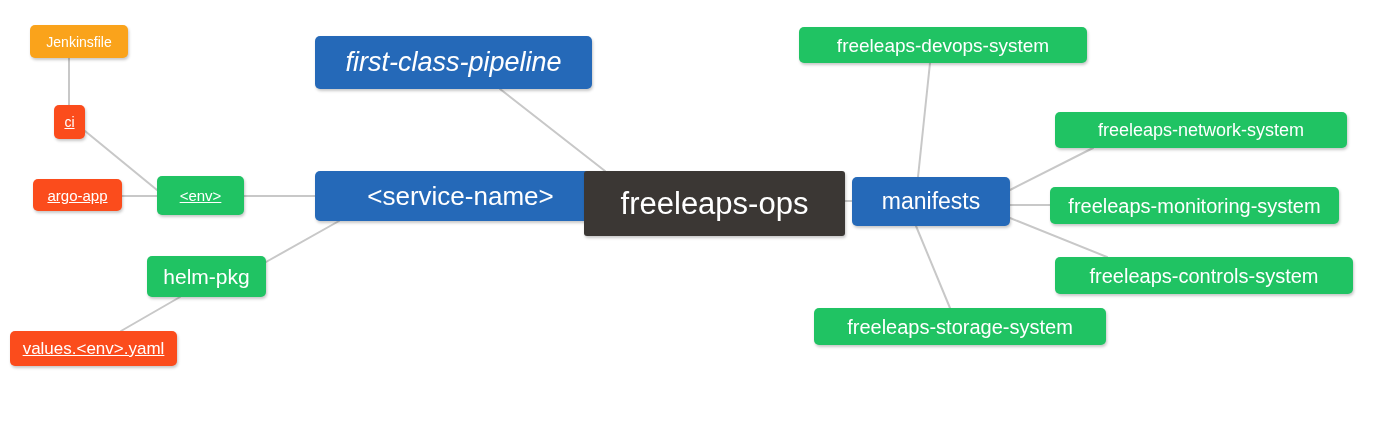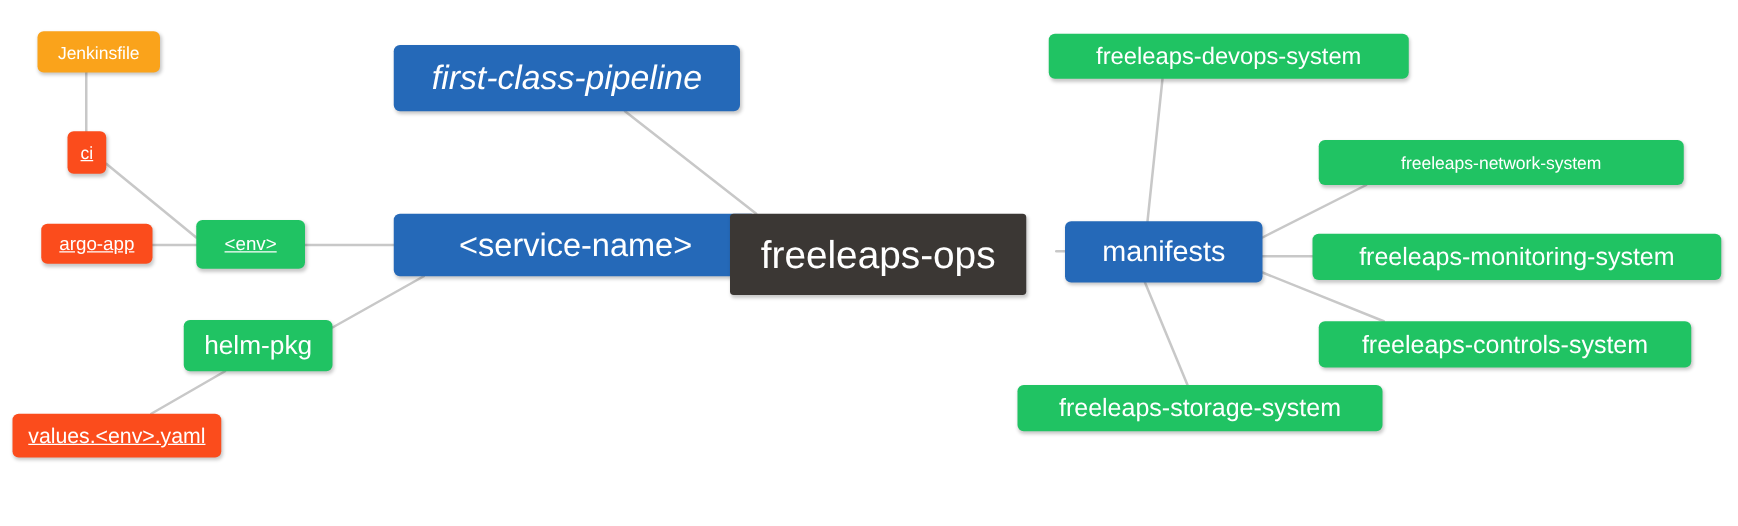--- a/index.html
+++ b/index.html
@@ -89,33 +89,33 @@
       </div>
       <div class="node red" style="left: 10px; top: 331px; width: 167px; height: 35px; font-size: 17px;">
         <span>values.&lt;env&gt;.yaml</span>
       </div>
       <div class="node blue" style="left: 315px; top: 36px; width: 277px; height: 53px; font-size: 27px; font-style: italic;">
         <span>first-class-pipeline</span>
       </div>
       <div class="node blue" style="left: 315px; top: 171px; width: 291px; height: 50px; font-size: 26px;">
         <span>&lt;service-name&gt;</span>
       </div>
-      <div class="node root" style="left: 584px; top: 171px; width: 237px; height: 65px; font-size: 31px; align-items: center;">
+      <div class="node root" style="left: 584px; top: 171px; width: 261px; height: 65px; font-size: 31px; align-items: center;">
         <span>freeleaps-ops</span>
       </div>
       <div class="node blue" style="left: 852px; top: 177px; width: 158px; height: 49px; font-size: 23px;">
         <span>manifests</span>
       </div>
-      <div class="node green" style="left: 799px; top: 27px; width: 288px; height: 36px; font-size: 19px; margin-left: 40px;">
+      <div class="node green" style="left: 799px; top: 27px; width: 288px; height: 36px; font-size: 19px;">
         <span>freeleaps-devops-system</span>
       </div>
-      <div class="node green" style="left: 1055px; top: 112px; width: 292px; height: 36px; font-size: 14px;">
+      <div class="node green" style="left: 1055px; top: 112px; width: 292px; height: 36px; font-size: 18px;">
         <span>freeleaps-network-system</span>
       </div>
-      <div class="node green" style="left: 1050px; top: 187px; width: 327px; height: 37px; font-size: 20px;">
+      <div class="node green" style="left: 1050px; top: 187px; width: 289px; height: 37px; font-size: 20px;">
         <span>freeleaps-monitoring-system</span>
       </div>
       <div class="node green" style="left: 1055px; top: 257px; width: 298px; height: 37px; font-size: 20px;">
         <span>freeleaps-controls-system</span>
       </div>
       <div class="node green" style="left: 814px; top: 308px; width: 292px; height: 37px; font-size: 20px;">
         <span>freeleaps-storage-system</span>
       </div>
     </div>
 </div>

